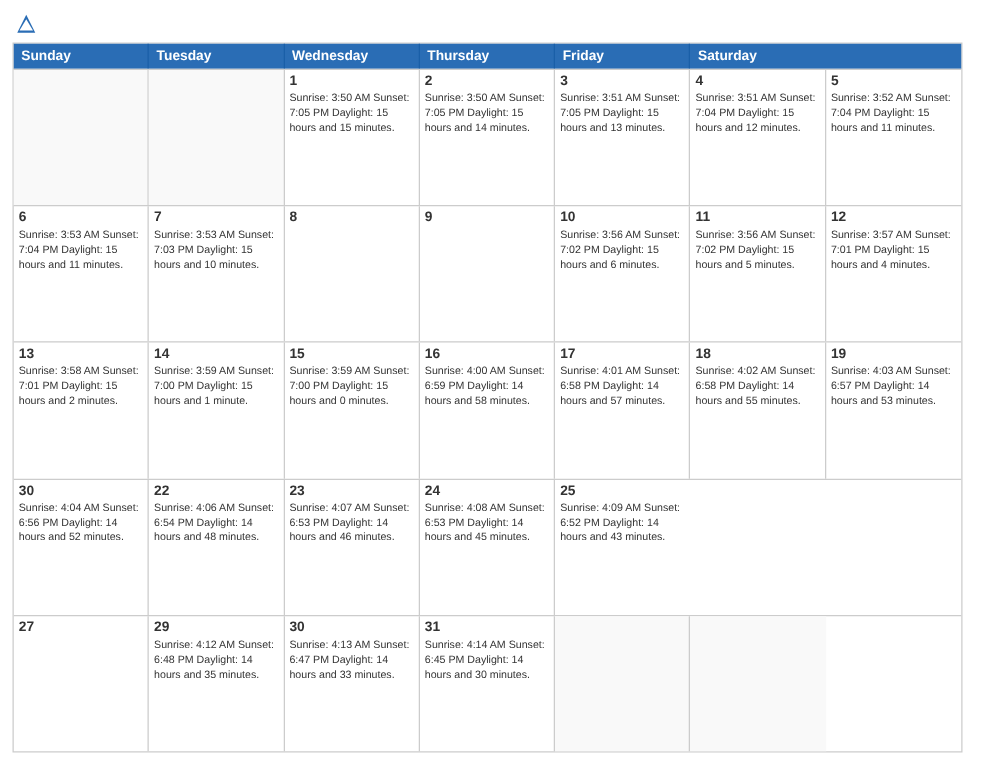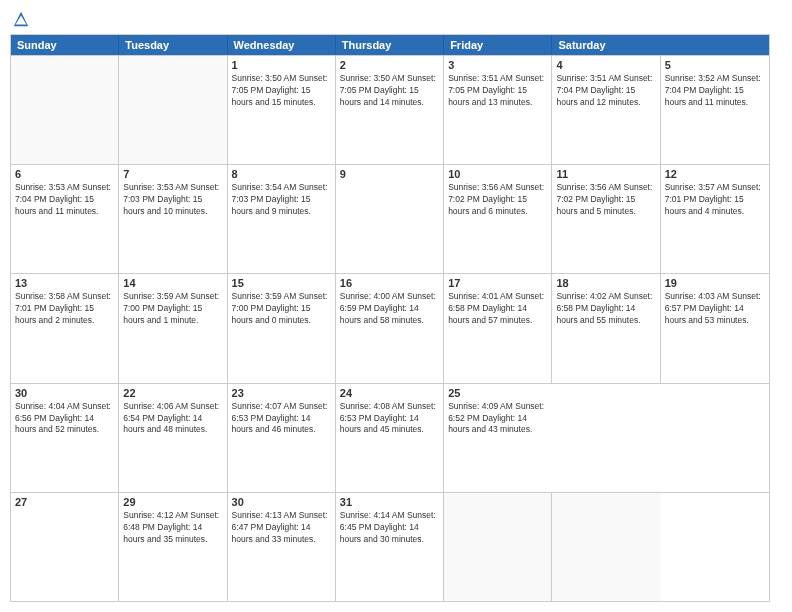--- a/index.html
+++ b/index.html
@@ -190,24 +190,20 @@
           </div>
           <div class="cal-cell">
             <div class="day-num">7</div>
             <div class="day-info">Sunrise: 3:53 AM
 Sunset: 7:03 PM
 Daylight: 15 hours
 and 10 minutes.</div>
           </div>
           <div class="cal-cell">
             <div class="day-num">8</div>
-            <div class="day-info">Sunrise: 3:54 AM
-Sunset: 7:03 PM
-Daylight: 15 hours
-and 9 minutes.</div>
           </div>
           <div class="cal-cell">
             <div class="day-num">9</div>
           </div>
           <div class="cal-cell">
             <div class="day-num">10</div>
             <div class="day-info">Sunrise: 3:56 AM
 Sunset: 7:02 PM
 Daylight: 15 hours
 and 6 minutes.</div>

